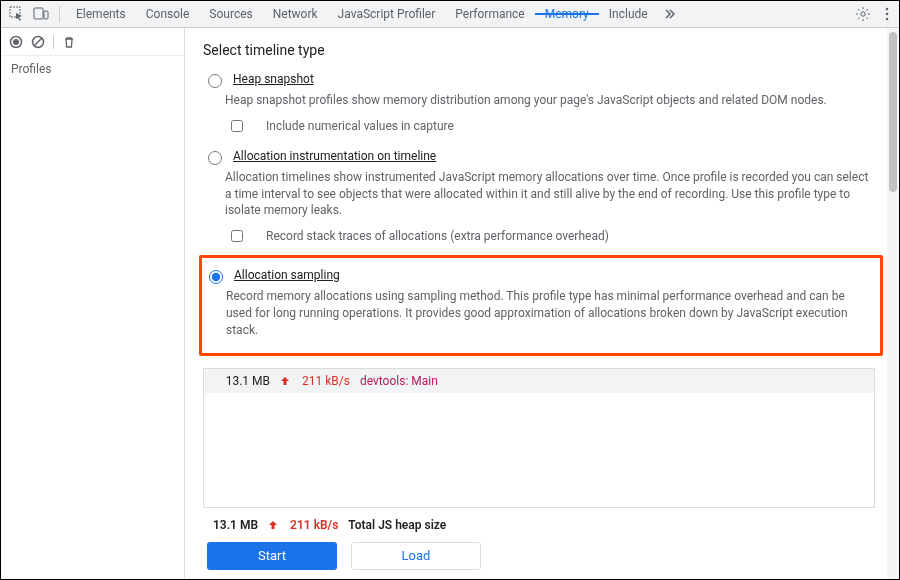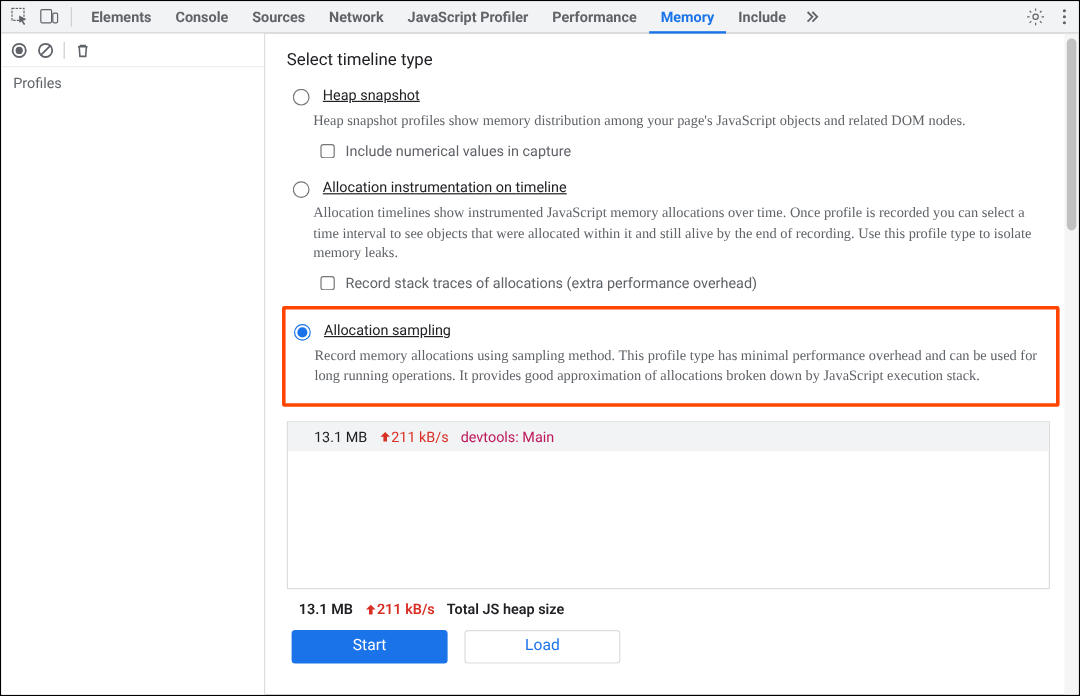--- a/index.html
+++ b/index.html
@@ -31,35 +31,34 @@
     color: #5f6368;
   }
   .tabbar .divider {
     width: 1px; height: 16px; background: #cfcfcf; margin: 0 6px;
   }
   .tab {
     padding: 0 10px;
     line-height: 27px;
     color: #5f6368;
     cursor: pointer;
-    font-weight: bold;
   }
   .tab.active {
     color: #1a73e8;
     border-bottom: 2px solid #1a73e8;
-    height: 27px;
+    height: 14px;
   }
   .tabbar .spacer { flex: 1; }
   
   .main {
     display: flex;
     height: calc(580px - 27px - 2px);
   }
   .sidebar {
-    width: 220px;
+    width: 184px;
     border-right: 1px solid #ddd;
     background: #fff;
   }
   .sidebar-toolbar {
     display: flex;
     align-items: center;
     height: 28px;
     gap: 8px;
     padding: 0 8px;
     border-bottom: 1px solid #eee;
@@ -94,24 +93,23 @@
   }
   .opt-label {
     font-size: 12px;
     color: #202124;
     text-decoration: underline;
   }
   .opt-desc {
     color: #5f6368;
     margin: 4px 0 8px 22px;
     line-height: 1.4;
-    font-family: Liberation Serif, serif;
   }
   .sub {
-    display: flex; align-items: center; gap: 6px;
+    display: flex; align-items: center; gap: 20px;
     margin: 2px 0 10px 24px;
     color: #5f6368;
   }
   .sub input[type=checkbox] {
     width: 12px; height: 12px;
   }
   .highlight {
     border: 3px solid #ff4500;
     border-radius: 2px;
     padding: 6px 8px 6px 2px;
@@ -125,21 +123,21 @@
   .vm-row {
     display: flex;
     align-items: center;
     gap: 10px;
     background: #f1f3f4;
     height: 24px;
     padding: 0 10px;
     font-size: 12px;
   }
   .vm-size { color: #202124; width: 56px; text-align: right; }
-  .vm-rate { color: #d93025; display:flex; align-items:center; gap:0;}
+  .vm-rate { color: #d93025; display:flex; align-items:center; gap:12px;}
   .vm-rate svg { fill:#d93025; }
   .vm-name { color: #be185d; }
   .footer-stats {
     display: flex; align-items: center; gap: 10px;
     padding: 2px 10px 10px 10px;
     font-size: 12px;
   }
   .footer-stats .lbl { font-weight: 600; color: #202124;}
   .buttons { display: flex; gap: 14px; padding-left: 4px;}
   .btn {

